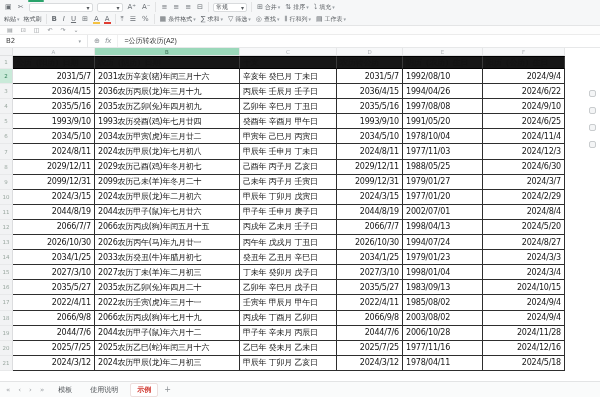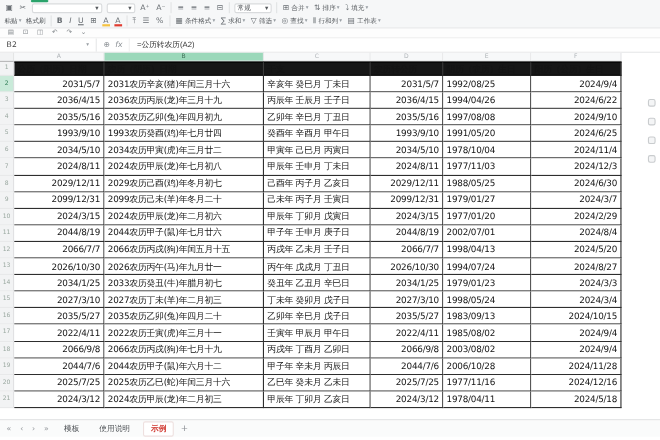--- a/index.html
+++ b/index.html
@@ -203,21 +203,21 @@
         <div class="cell w3 al-l">农历转公历</div>
         <div class="cell w4 al-l">阴历（农历）生日</div>
         <div class="cell w5 al-l">阳历（公历）生日</div>
       </div>
       <div class="trow">
         <div class="gut active">2</div>
         <div class="cell w0 al-r">2031/5/7</div>
         <div class="cell w1 al-l">2031农历辛亥(猪)年闰三月十六</div>
         <div class="cell w2 al-l">辛亥年 癸巳月 丁未日</div>
         <div class="cell w3 al-r">2031/5/7</div>
-        <div class="cell w4 al-l">1992/08/25</div>
+        <div class="cell w4 al-l">1992/08/10</div>
         <div class="cell w5 al-r">2024/9/4</div>
       </div>
       <div class="trow">
         <div class="gut">3</div>
         <div class="cell w0 al-r">2036/4/15</div>
         <div class="cell w1 al-l">2036农历丙辰(龙)年三月十九</div>
         <div class="cell w2 al-l">丙辰年 壬辰月 壬子日</div>
         <div class="cell w3 al-r">2036/4/15</div>
         <div class="cell w4 al-l">1994/04/26</div>
         <div class="cell w5 al-r">2024/6/22</div>
@@ -320,21 +320,21 @@
         <div class="cell w3 al-r">2034/1/25</div>
         <div class="cell w4 al-l">1979/01/23</div>
         <div class="cell w5 al-r">2024/3/3</div>
       </div>
       <div class="trow">
         <div class="gut">15</div>
         <div class="cell w0 al-r">2027/3/10</div>
         <div class="cell w1 al-l">2027农历丁未(羊)年二月初三</div>
         <div class="cell w2 al-l">丁未年 癸卯月 戊子日</div>
         <div class="cell w3 al-r">2027/3/10</div>
-        <div class="cell w4 al-l">1998/05/24</div>
+        <div class="cell w4 al-l">1998/01/04</div>
         <div class="cell w5 al-r">2024/3/4</div>
       </div>
       <div class="trow">
         <div class="gut">16</div>
         <div class="cell w0 al-r">2035/5/27</div>
         <div class="cell w1 al-l">2035农历乙卯(兔)年四月二十</div>
         <div class="cell w2 al-l">乙卯年 辛巳月 戊子日</div>
         <div class="cell w3 al-r">2035/5/27</div>
         <div class="cell w4 al-l">1983/09/13</div>
         <div class="cell w5 al-r">2024/10/15</div>

